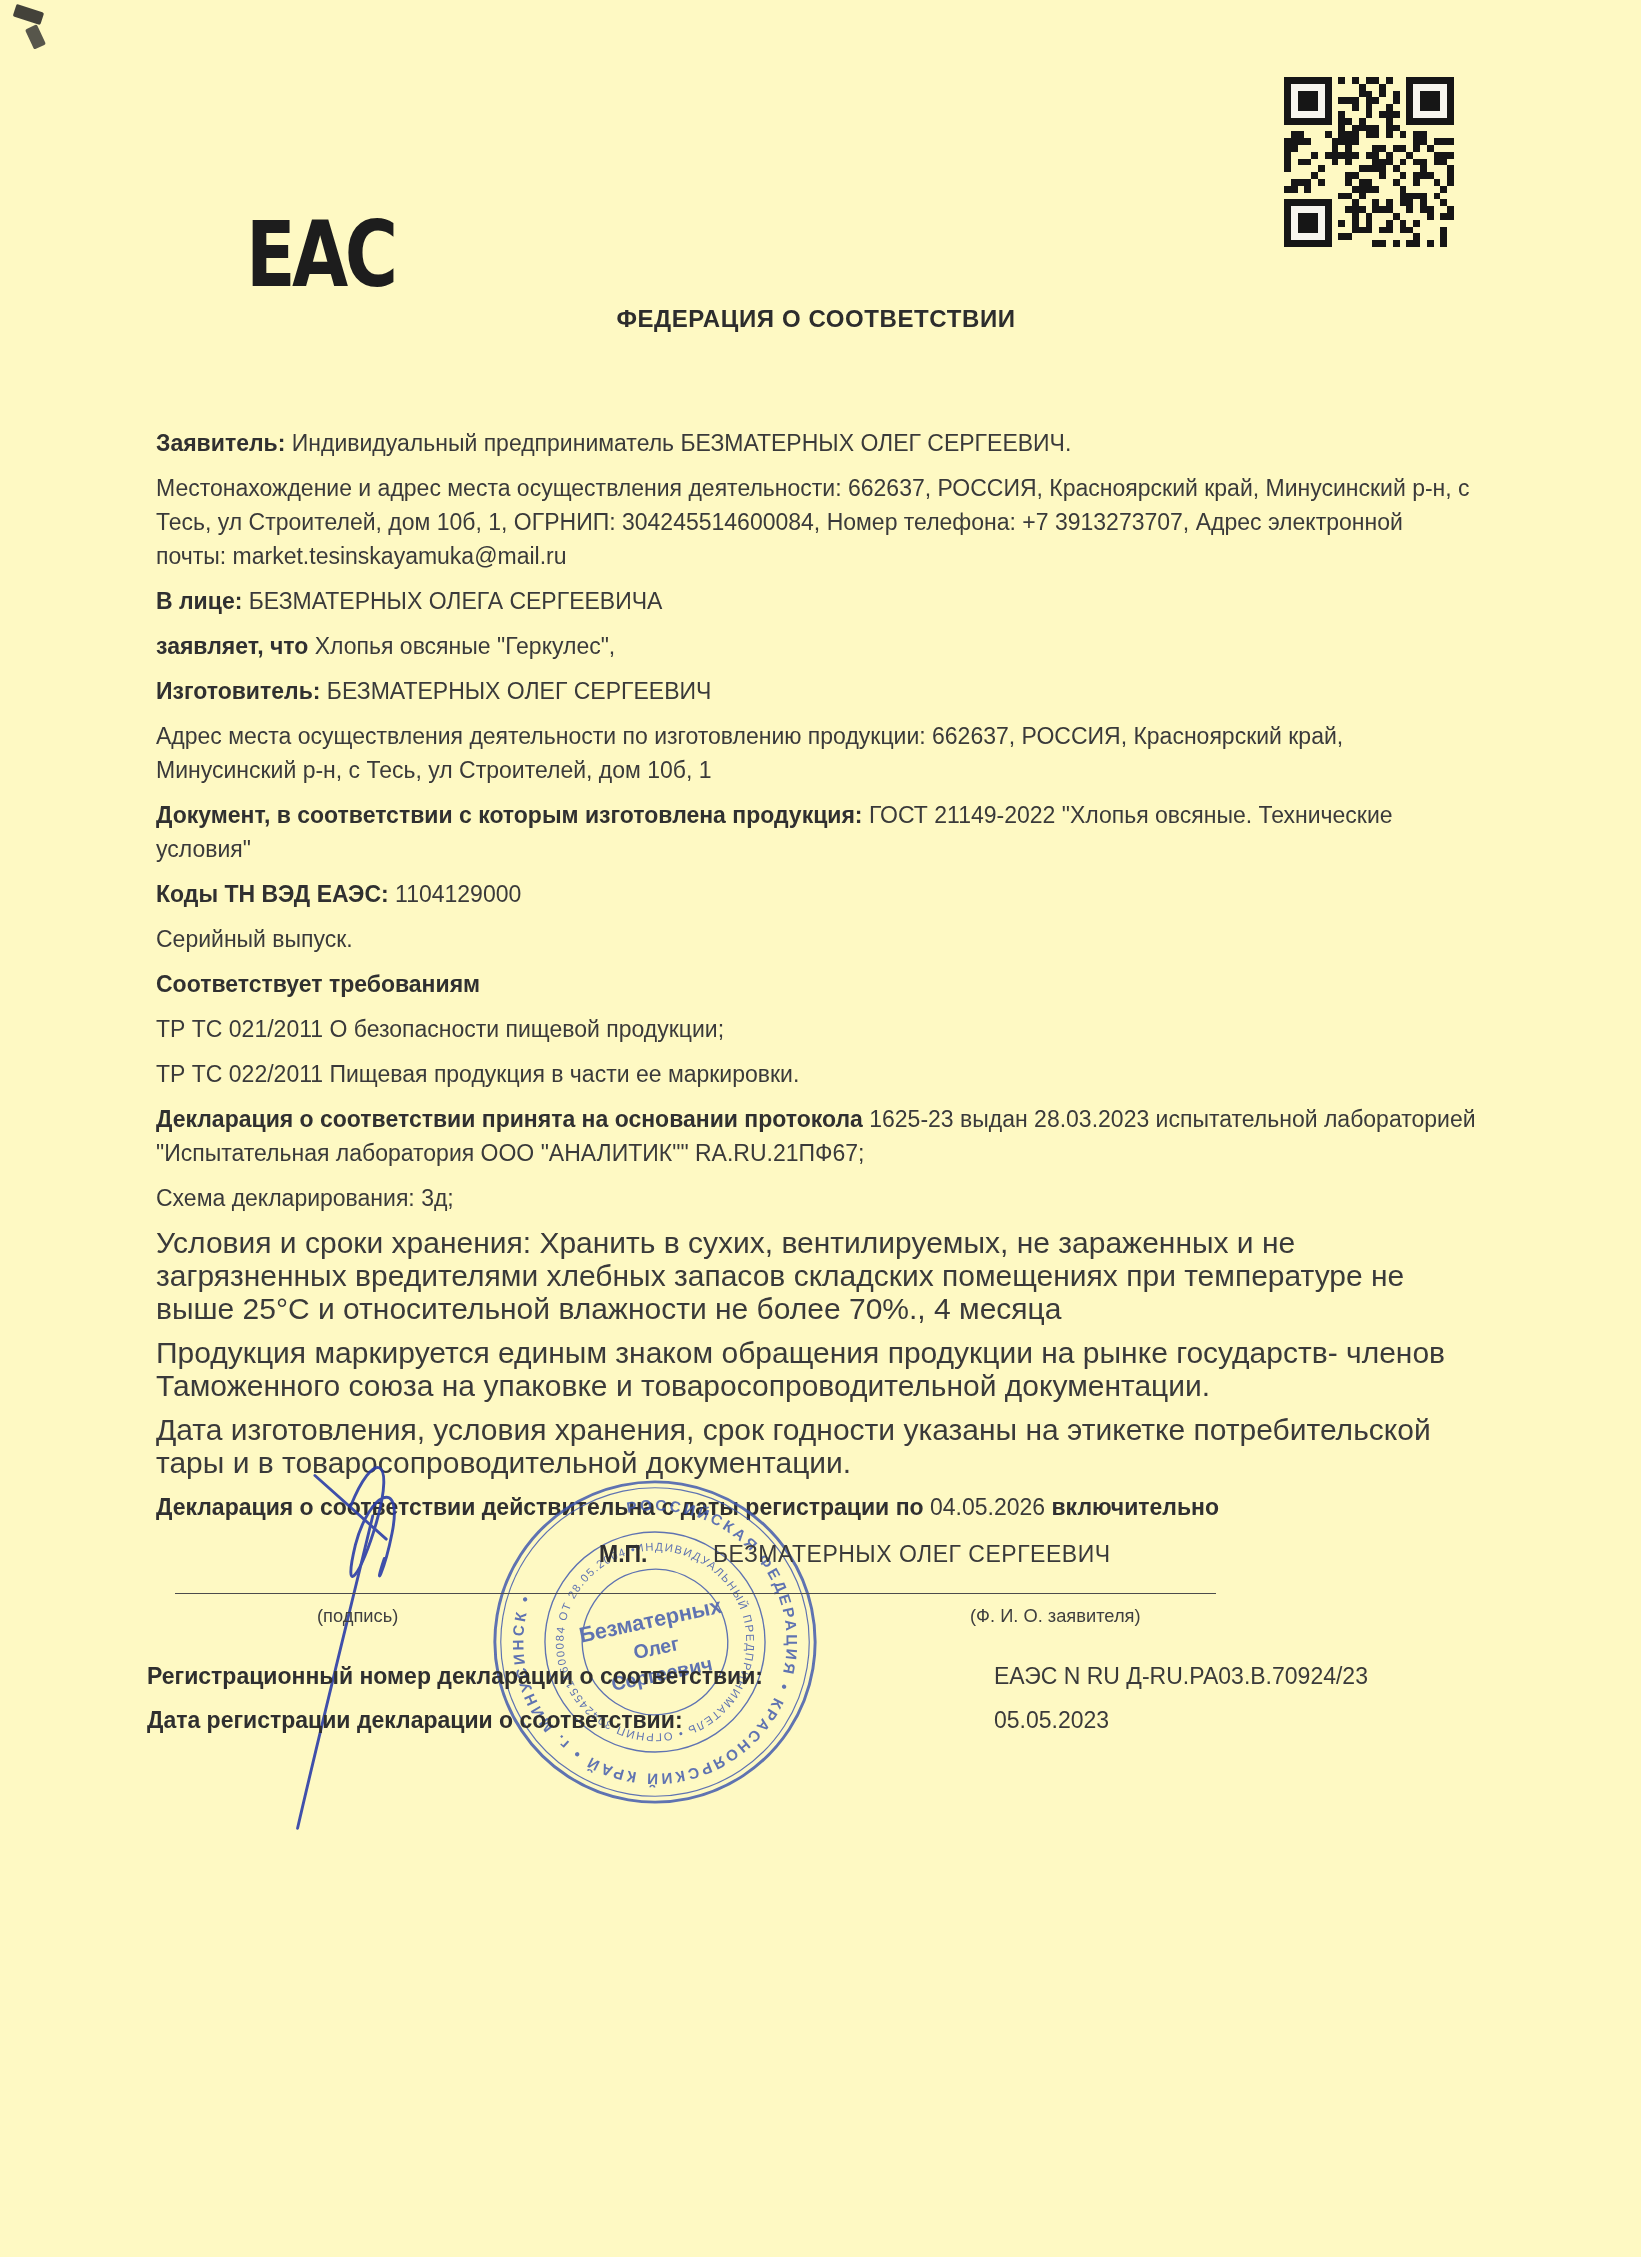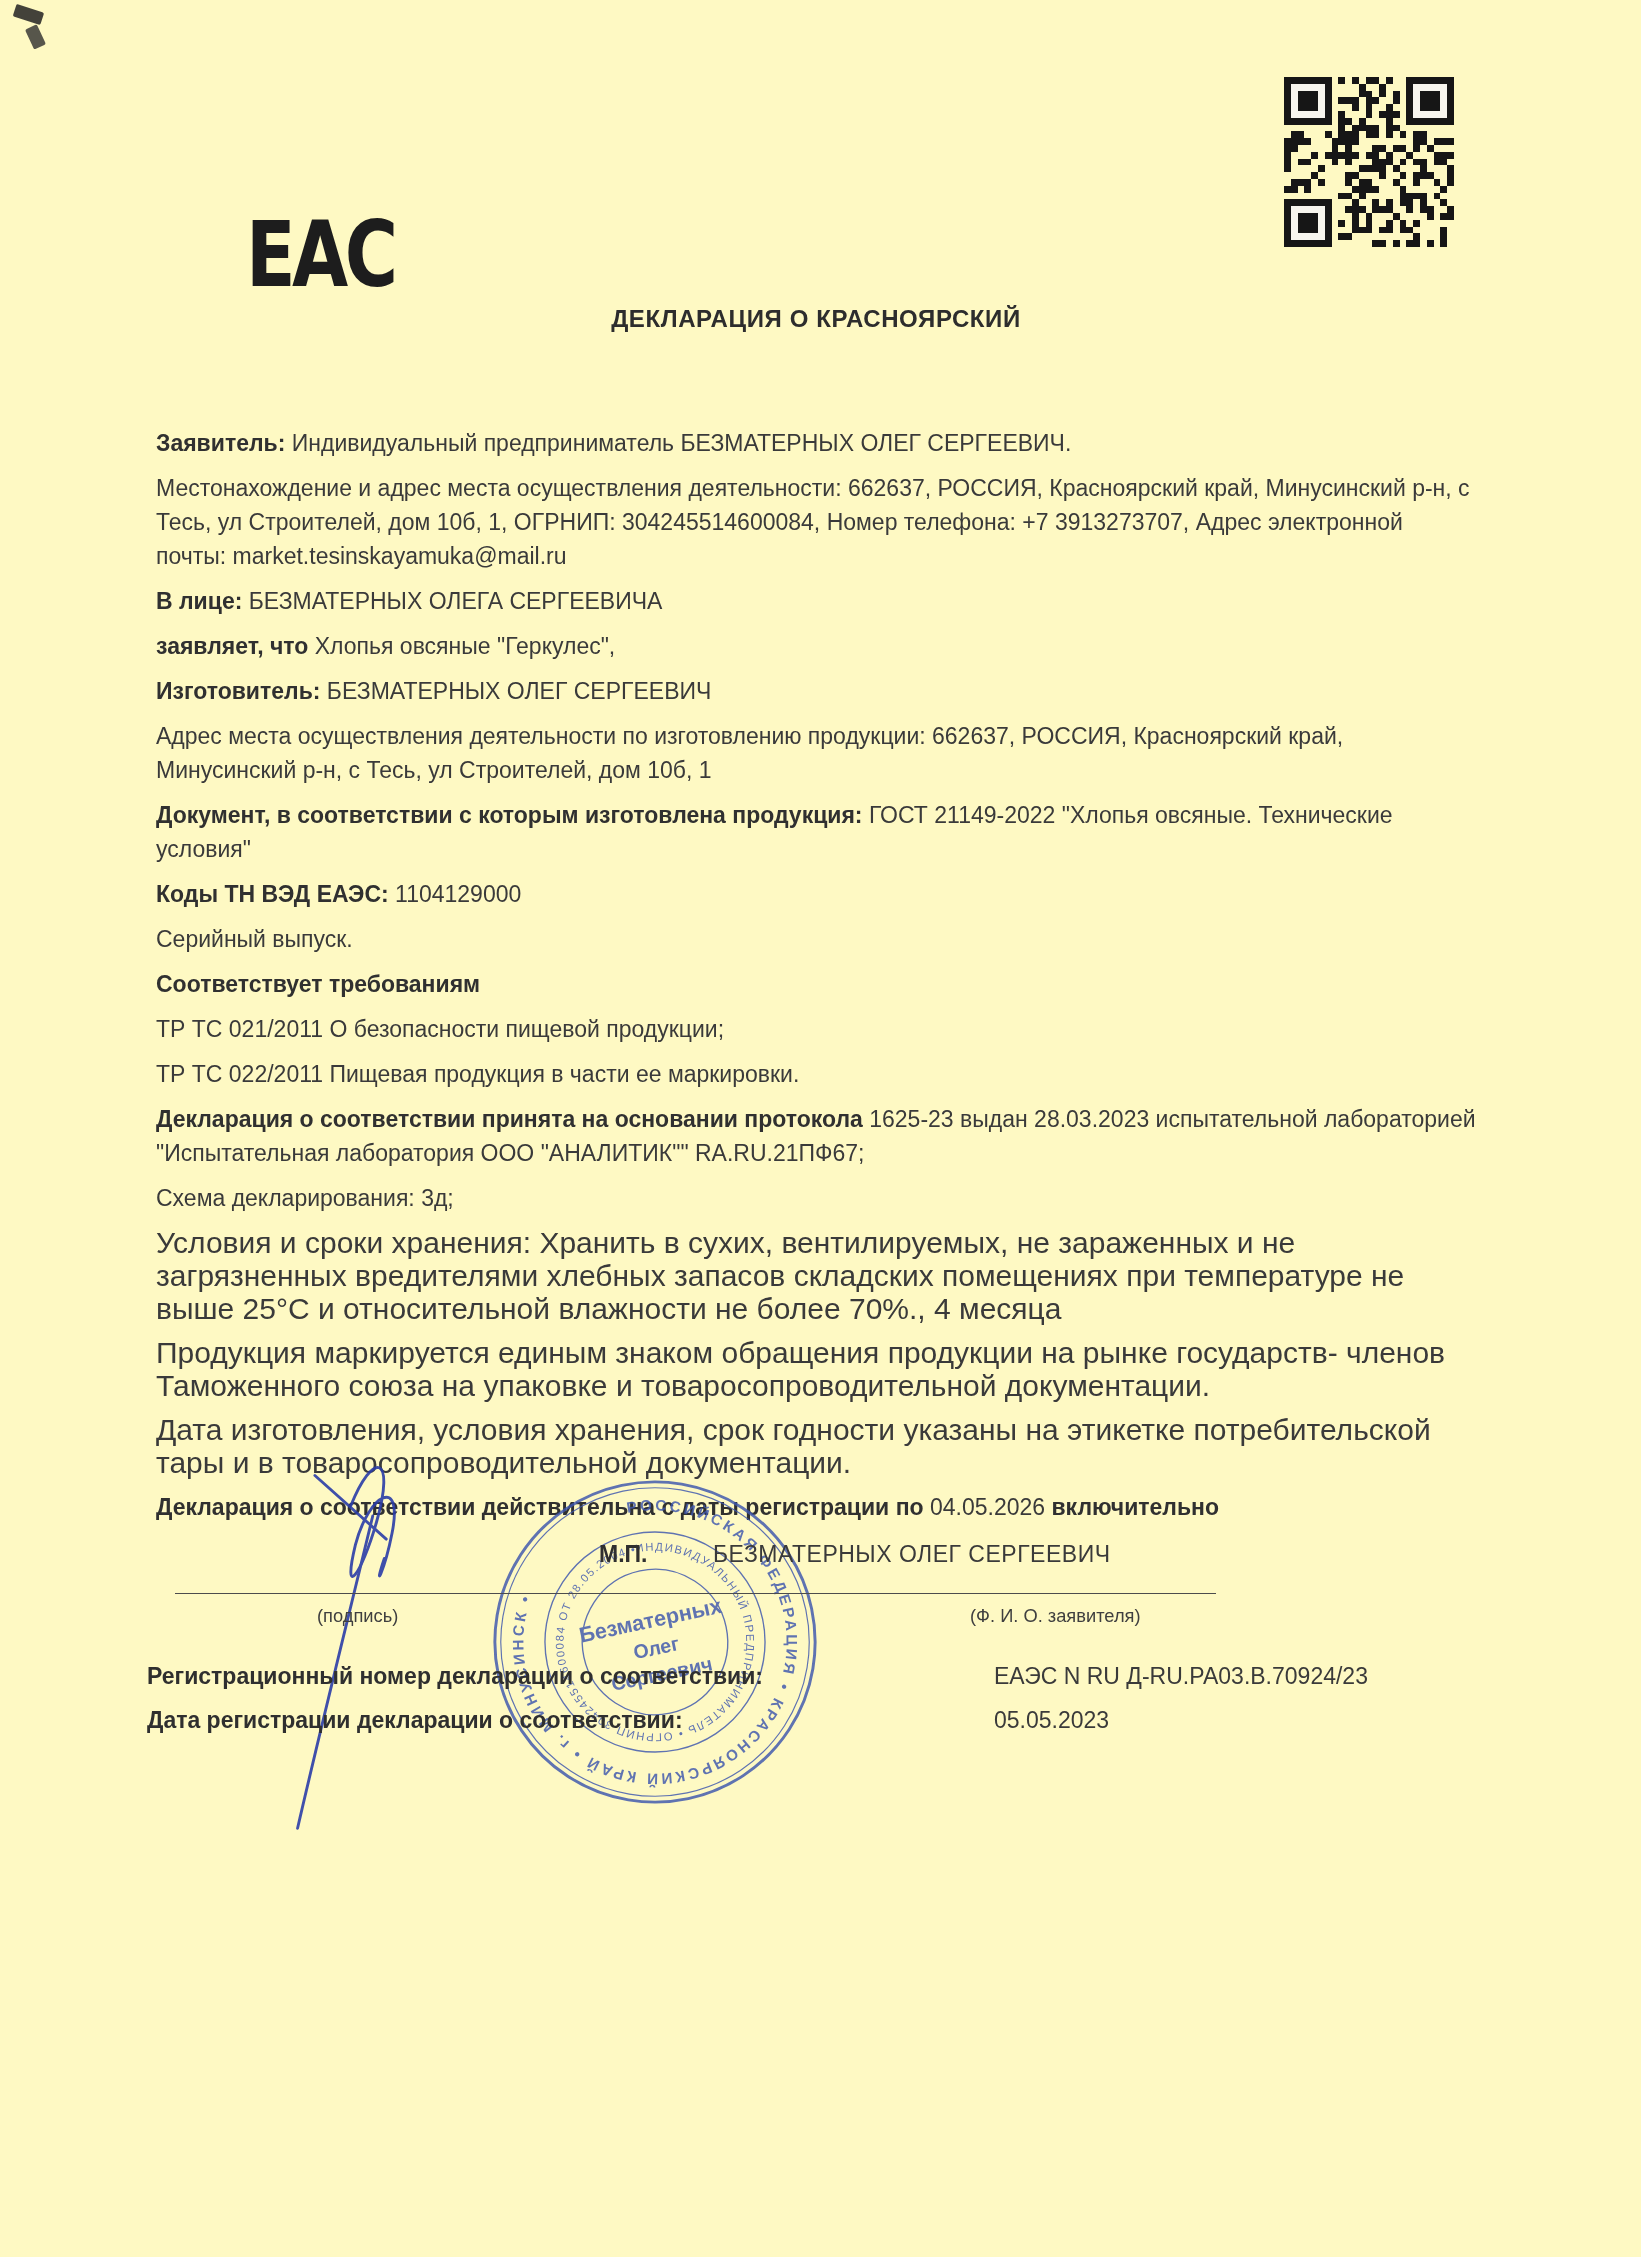--- a/index.html
+++ b/index.html
@@ -272,21 +272,21 @@
       <rect x="2" y="2" width="3" height="3" fill="#161616"></rect>
       <rect x="18" y="0" width="7" height="7" fill="#161616"></rect>
       <rect x="19" y="1" width="5" height="5" fill="#f7f5ee"></rect>
       <rect x="20" y="2" width="3" height="3" fill="#161616"></rect>
       <rect x="0" y="18" width="7" height="7" fill="#161616"></rect>
       <rect x="1" y="19" width="5" height="5" fill="#f7f5ee"></rect>
       <rect x="2" y="20" width="3" height="3" fill="#161616"></rect>
     </svg>
 
   <div class="titles">
-    <div class="t2">ДЕКЛАРАЦИЯ О КРАСНОЯРСКИЙ</div>
+    <div class="t2">ФЕДЕРАЦИЯ О СООТВЕТСТВИИ</div>
   </div>
 
   <div class="content">
     <p><b>Заявитель:</b><span> Индивидуальный предприниматель БЕЗМАТЕРНЫХ ОЛЕГ СЕРГЕЕВИЧ.</span></p>
     <p>Местонахождение и адрес места осуществления деятельности: 662637, РОССИЯ, Красноярский край, Минусинский р-н, с Тесь, ул Строителей, дом 10б, 1, ОГРНИП: 304245514600084, Номер телефона: +7 3913273707, Адрес электронной почты: market.tesinskayamuka@mail.ru</p>
 
     <p class="mt8"><b>В лице:</b><span> БЕЗМАТЕРНЫХ ОЛЕГА СЕРГЕЕВИЧА</span></p>
 
     <p class="mt10"><b>заявляет, что</b><span> Хлопья овсяные "Геркулес",</span></p>
     <p><b>Изготовитель:</b><span> БЕЗМАТЕРНЫХ ОЛЕГ СЕРГЕЕВИЧ</span></p>

